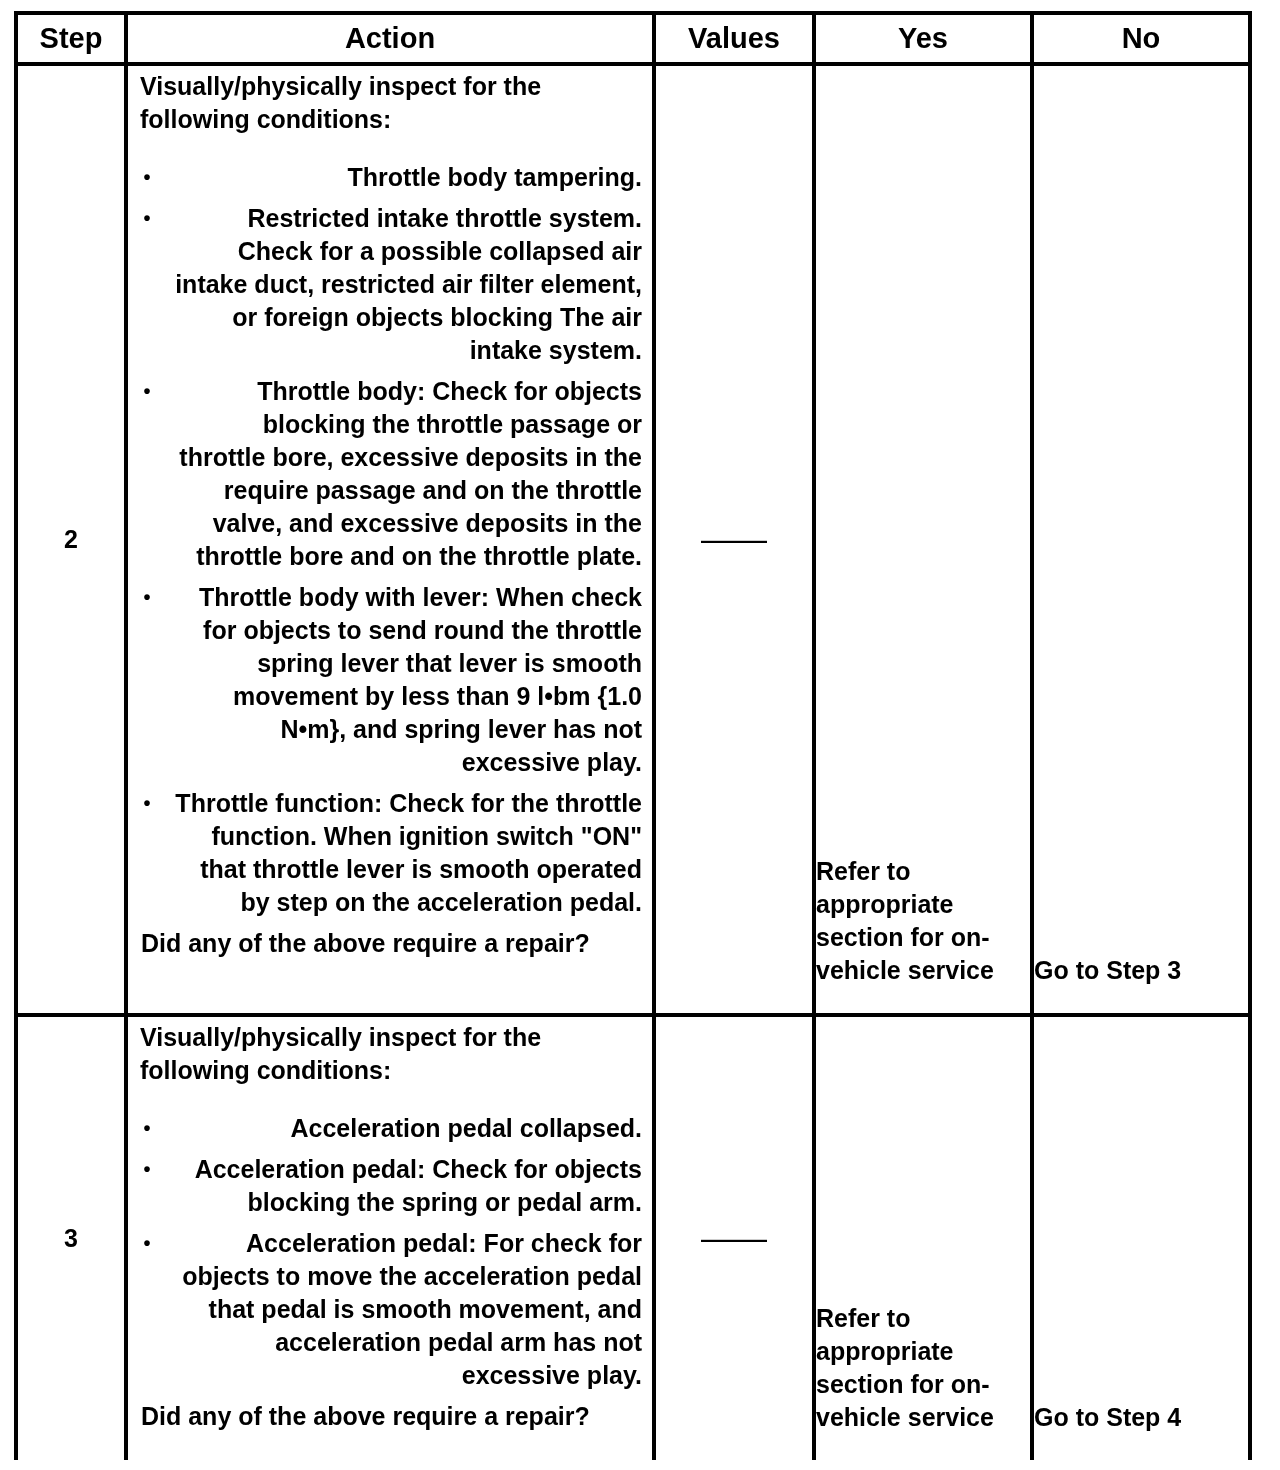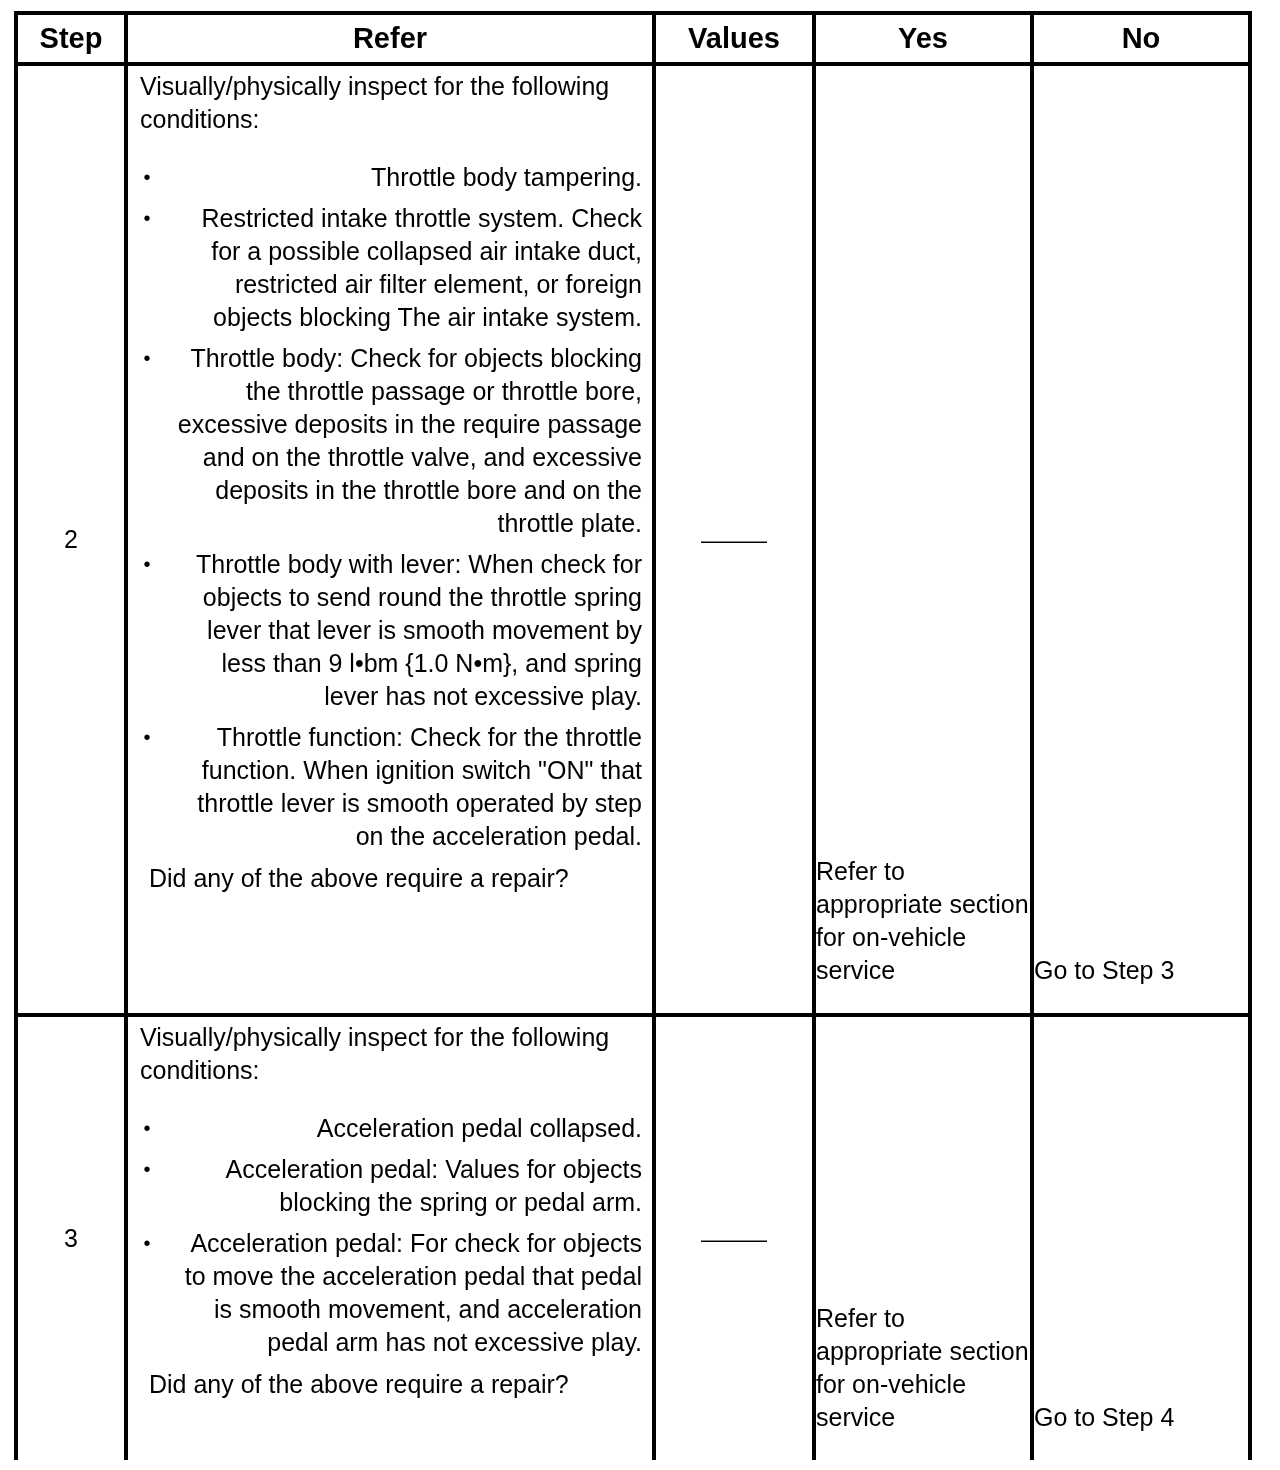--- a/index.html
+++ b/index.html
@@ -1,58 +1,58 @@
 <!DOCTYPE html>
 <html><head>
 <meta charset="utf-8">
 <style>
   html, body { margin: 0; padding: 0; background: #ffffff; }
   body { width: 1280px; height: 1470px; position: relative; overflow: hidden;
          font-family: "Liberation Sans", sans-serif; color: #000; }
   .tbl { position: absolute; left: 14px; top: 11px; width: 1204px;
          border-collapse: collapse; table-layout: fixed; }
-  .tbl th, .tbl td { border: 4px solid #000; padding: 0; vertical-align: top; }
+  .tbl th, .tbl td { border: 4px solid #000; padding: 0; vertical-align: top; font-weight: bold; }
   .tbl th { font-weight: bold; font-size: 29px; height: 47px; text-align: center;
             vertical-align: middle; }
   .tbl tr.last td { border-bottom: none; }
   .tbl td { font-size: 25px; line-height: 33px; }
   .col-step { width: 110px; }
   .col-action { width: 528px; }
   .col-values { width: 160px; }
   .col-yes { width: 218px; }
   .col-no { width: 218px; }
   .step-num { text-align: center; vertical-align: middle !important; }
   .action-cell { padding: 4px 10px 20px 12px !important; }
   .intro { margin: 0 0 25px 0; }
   .bullets { list-style: none; margin: 0; padding: 0; }
   .bullets li { position: relative; padding-left: 30px; margin-bottom: 8px; }
   .bullets li .bul { position: absolute; left: 0; top: 0; width: 14px; text-align: center;
                      font-size: 20px; }
   .bullets li .btxt { display: block; text-align: right; }
-  .question { margin: 9px; }
+  .question { margin: 1px; }
   .values-cell { text-align: center; vertical-align: middle !important; }
   .dash { display: inline-block; font-size: 22px; letter-spacing: 0; }
   .yes-cell, .no-cell { text-align: left; vertical-align: bottom !important;
                         padding-bottom: 26px !important; }
 </style>
 </head>
 <body>
 
 <table class="tbl">
   <colgroup>
     <col class="col-step">
       <col class="col-action">
       <col class="col-values">
       <col class="col-yes">
       <col class="col-no">
   </colgroup>
   <thead>
     <tr>
       <th>Step</th>
-      <th>Refer</th>
+      <th>Action</th>
       <th>Values</th>
       <th>Yes</th>
       <th>No</th>
     </tr>
   </thead>
   <tbody>
 
     <tr style="height:951px;">
       <td class="step-num">2</td>
       <td class="action-cell">
@@ -90,21 +90,21 @@
       <td class="step-num">3</td>
       <td class="action-cell">
         <p class="intro">Visually/physically inspect for the following conditions:</p>
         <ul class="bullets">
           <li>
               <span class="bul">•</span>
               <span class="btxt">Acceleration pedal collapsed.</span>
             </li>
           <li>
               <span class="bul">•</span>
-              <span class="btxt">Acceleration pedal: Values for objects blocking the spring or pedal arm.</span>
+              <span class="btxt">Acceleration pedal: Check for objects blocking the spring or pedal arm.</span>
             </li>
           <li>
               <span class="bul">•</span>
               <span class="btxt">Acceleration pedal: For check for objects to move the acceleration pedal that pedal is smooth movement, and acceleration pedal arm has not excessive play.</span>
             </li>
         </ul>
         <p class="question">Did any of the above require a repair?</p>
       </td>
       <td class="values-cell"><span class="dash">———</span></td>
       <td class="yes-cell">Refer to appropriate section for on-vehicle service</td>

